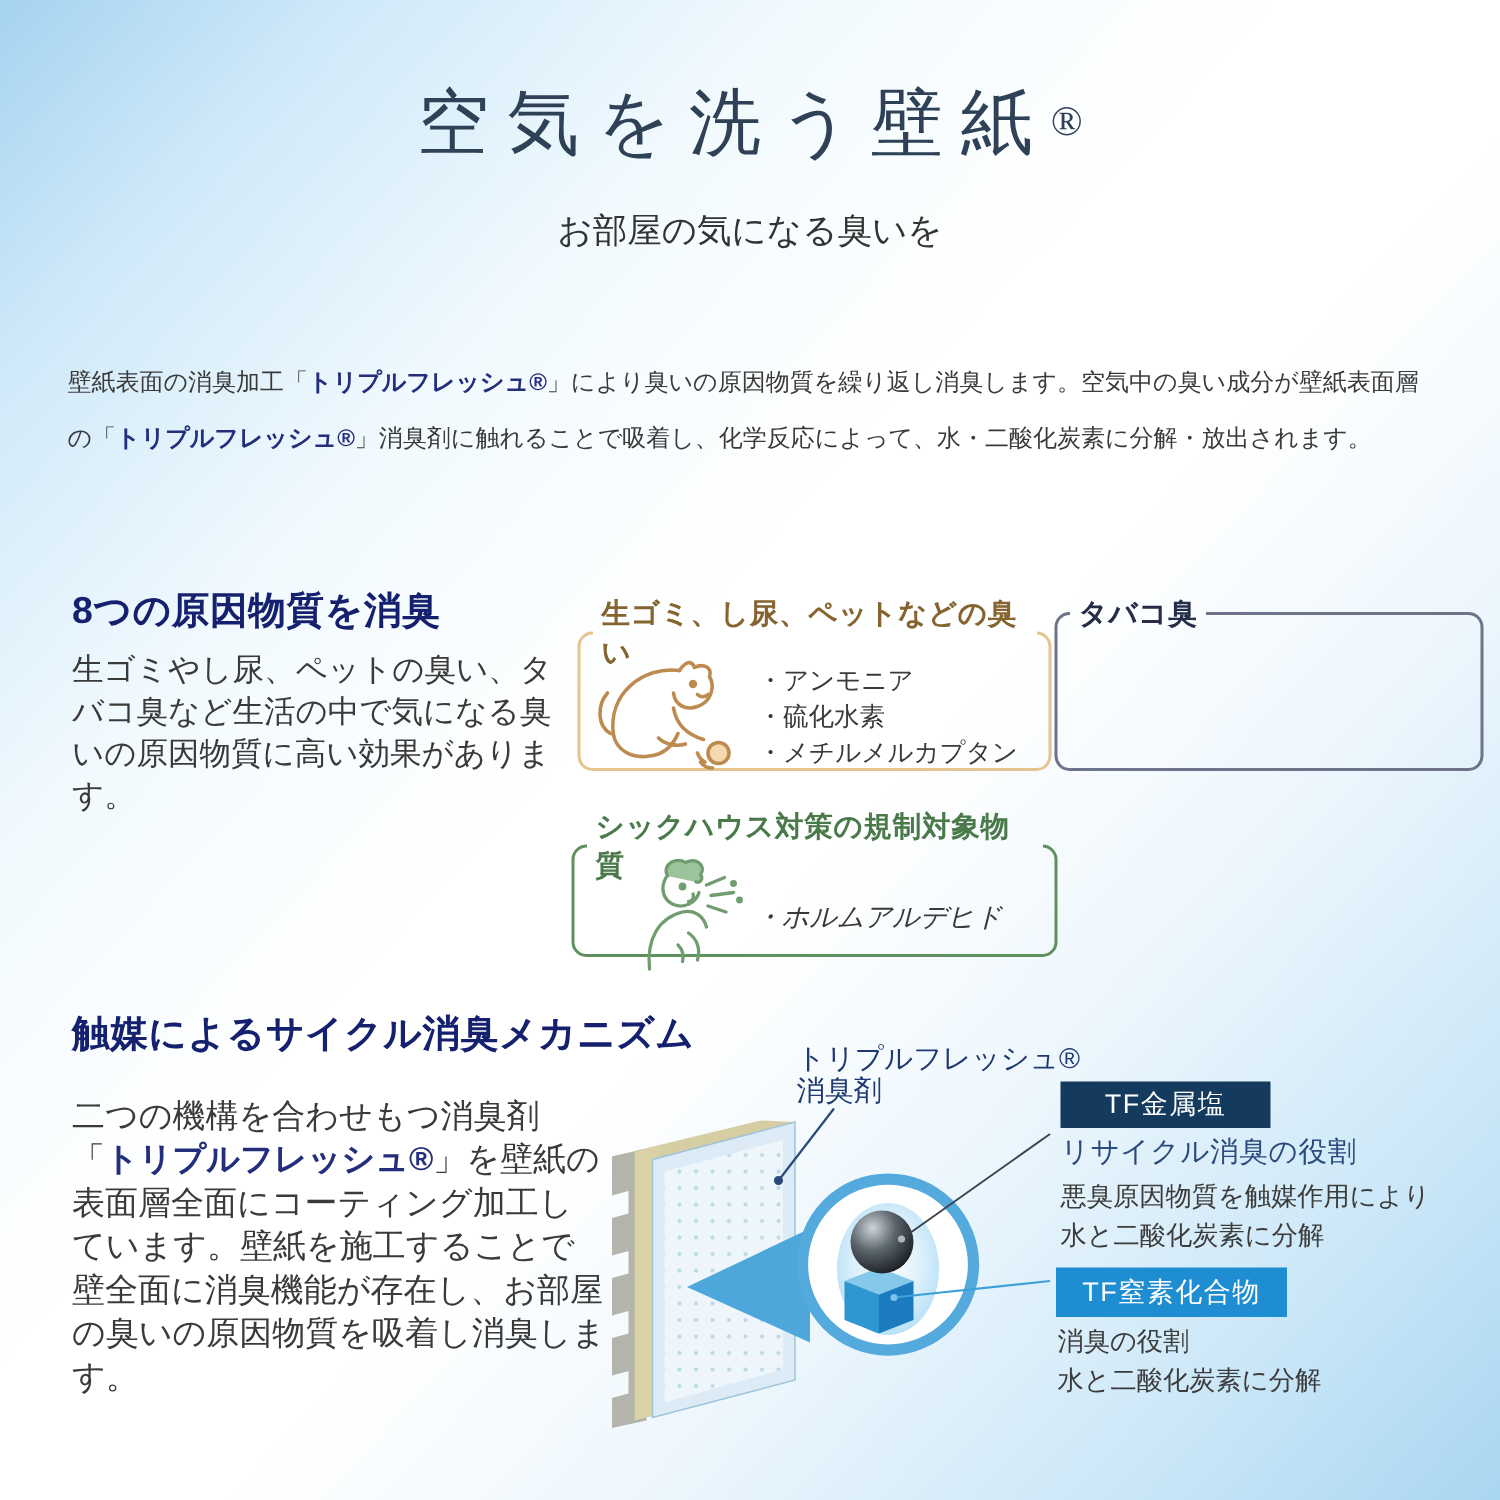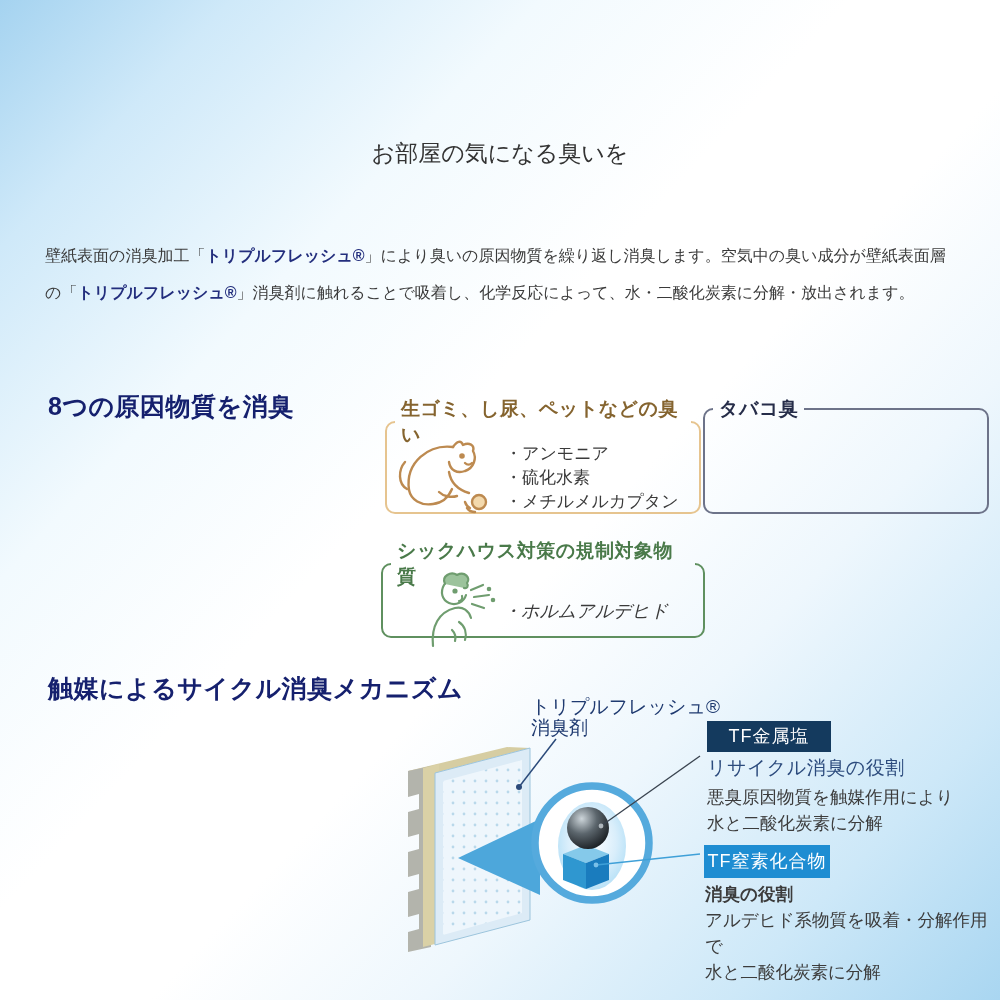--- a/index.html
+++ b/index.html
@@ -34,41 +34,45 @@
   .box-tobacco legend{color:#262d49;}
   .box-sick{left:381px;top:538px;width:304px;height:88px;border:2.5px solid #5f905f;}
   .box-sick legend{color:#4a7a4a;}
   .obox .row{display:flex;align-items:center;height:100%;}
   .obox ul{list-style:none;margin:0;padding:0;font-size:17px;line-height:24px;color:#3a3a3a;}
   .box-sick ul{font-size:18px;}
   .obox .icon{flex:0 0 auto;}
   
   .layer-label{top:696px;left:531px;font-size:19px;line-height:21px;color:#1f3a70;}
   .badge{color:#fff;font-size:18px;text-align:center;letter-spacing:1px;}
-  .badge-metal{top:721px;left:707px;width:124px;padding:3px 0 4px;background:#143a5e;}
-  .badge-nitro{top:845px;left:704px;width:126px;padding:4px 0 5px;background:#1e8dd2;}
+  .badge-metal{top:721px;left:707px;width:140px;padding:3px 0 4px;background:#143a5e;}
+  .badge-nitro{top:845px;left:704px;width:154px;padding:4px 0 5px;background:#1e8dd2;}
   .role-title{top:755px;left:707px;font-size:19px;color:#2c4b7d;letter-spacing:0.5px;}
   .role-desc{font-size:17.5px;line-height:26px;color:#3c3c3c;}
   .metal-desc{top:784px;left:707px;}
-  .nitro-title{top:882px;left:705px;font-size:17.5px;color:#3c3c3c;font-weight:bold;}
+  .nitro-title{top:882px;left:705px;font-size:17.5px;color:#3c3c3c;}
   .nitro-desc{top:907px;left:705px;}
   .diagram-svg{left:395px;top:723px;}
 </style>
 </head>
 <body>
 
 <div class="canvas">
 
+  <div class="abs title">
+    <span>空気を洗う壁紙</span><span class="reg">®</span>
+  </div>
   <div class="abs tagline1">お部屋の気になる臭いを</div>
 
   <div class="abs intro">
     <span>壁紙表面の消臭加工「</span><span class="brand">トリプルフレッシュ®</span><span>」により臭いの原因物質を繰り返し消臭します。空気中の臭い成分が壁紙表面層の「</span><span class="brand">トリプルフレッシュ®</span><span>」消臭剤に触れることで吸着し、化学反応によって、水・二酸化炭素に分解・放出されます。</span>
   </div>
 
   <div class="abs sec-head sec1-head">8つの原因物質を消臭</div>
+  <div class="abs sec1-body">生ゴミやし尿、ペットの臭い、タバコ臭など生活の中で気になる臭いの原因物質に高い効果があります。</div>
 
   <fieldset class="obox box-odor">
     <legend>生ゴミ、し尿、ペットなどの臭い</legend>
     <div class="row">
       <span class="icon">
         <svg width="110" height="88" viewBox="0 0 110 88" fill="none" stroke="#bd8a50" stroke-width="2.4" stroke-linecap="round" stroke-linejoin="round">
           <path d="M10,30 C3,38 3,52 12,57"></path>
           <path d="M14,58 C10,30 34,12 58,15"></path>
           <path d="M58,15 C62,9 66,8 68,13 C74,10 80,13 78,19 C82,26 79,36 70,39 C62,42 55,38 54,30"></path>
           <circle cx="67" cy="24" r="1.6" fill="#bd8a50"></circle>
@@ -112,20 +116,23 @@
           <circle cx="74" cy="30" r="1.2" fill="#6f9d6f"></circle>
         </svg>
       </span>
       <ul style="font-style:italic;">
         <li>・ホルムアルデヒド</li>
       </ul>
     </div>
   </fieldset>
 
   <div class="abs sec-head sec2-head">触媒によるサイクル消臭メカニズム</div>
+  <div class="abs sec2-body">
+    <span>二つの機構を合わせもつ消臭剤「</span><span class="brand">トリプルフレッシュ®</span><span>」を壁紙の表面層全面にコーティング加工しています。壁紙を施工することで壁全面に消臭機能が存在し、お部屋の臭いの原因物質を吸着し消臭します。</span>
+  </div>
 
   <svg class="abs diagram-svg" width="322" height="245" viewBox="0 0 322 245">
     <defs>
       <pattern id="dots" width="11" height="11" patternUnits="userSpaceOnUse">
         <circle cx="3" cy="3" r="1.4" fill="#b9d8ea"></circle>
       </pattern>
       <radialGradient id="sph" cx="35%" cy="28%" r="80%">
         <stop offset="0%" stop-color="#cdd5da"></stop>
         <stop offset="45%" stop-color="#5c666d"></stop>
         <stop offset="100%" stop-color="#14181c"></stop>
@@ -177,17 +184,16 @@
   <div class="abs badge badge-metal">TF金属塩</div>
   <div class="abs role-title">リサイクル消臭の役割</div>
   <div class="abs role-desc metal-desc">
     <div>悪臭原因物質を触媒作用により</div>
     <div>水と二酸化炭素に分解</div>
   </div>
 
   <div class="abs badge badge-nitro">TF窒素化合物</div>
   <div class="abs nitro-title">消臭の役割</div>
   <div class="abs role-desc nitro-desc">
-    <div>アルデヒド系物質を吸着・分解作用で</div>
     <div>水と二酸化炭素に分解</div>
   </div>
 
 </div>
 
 </body></html>

